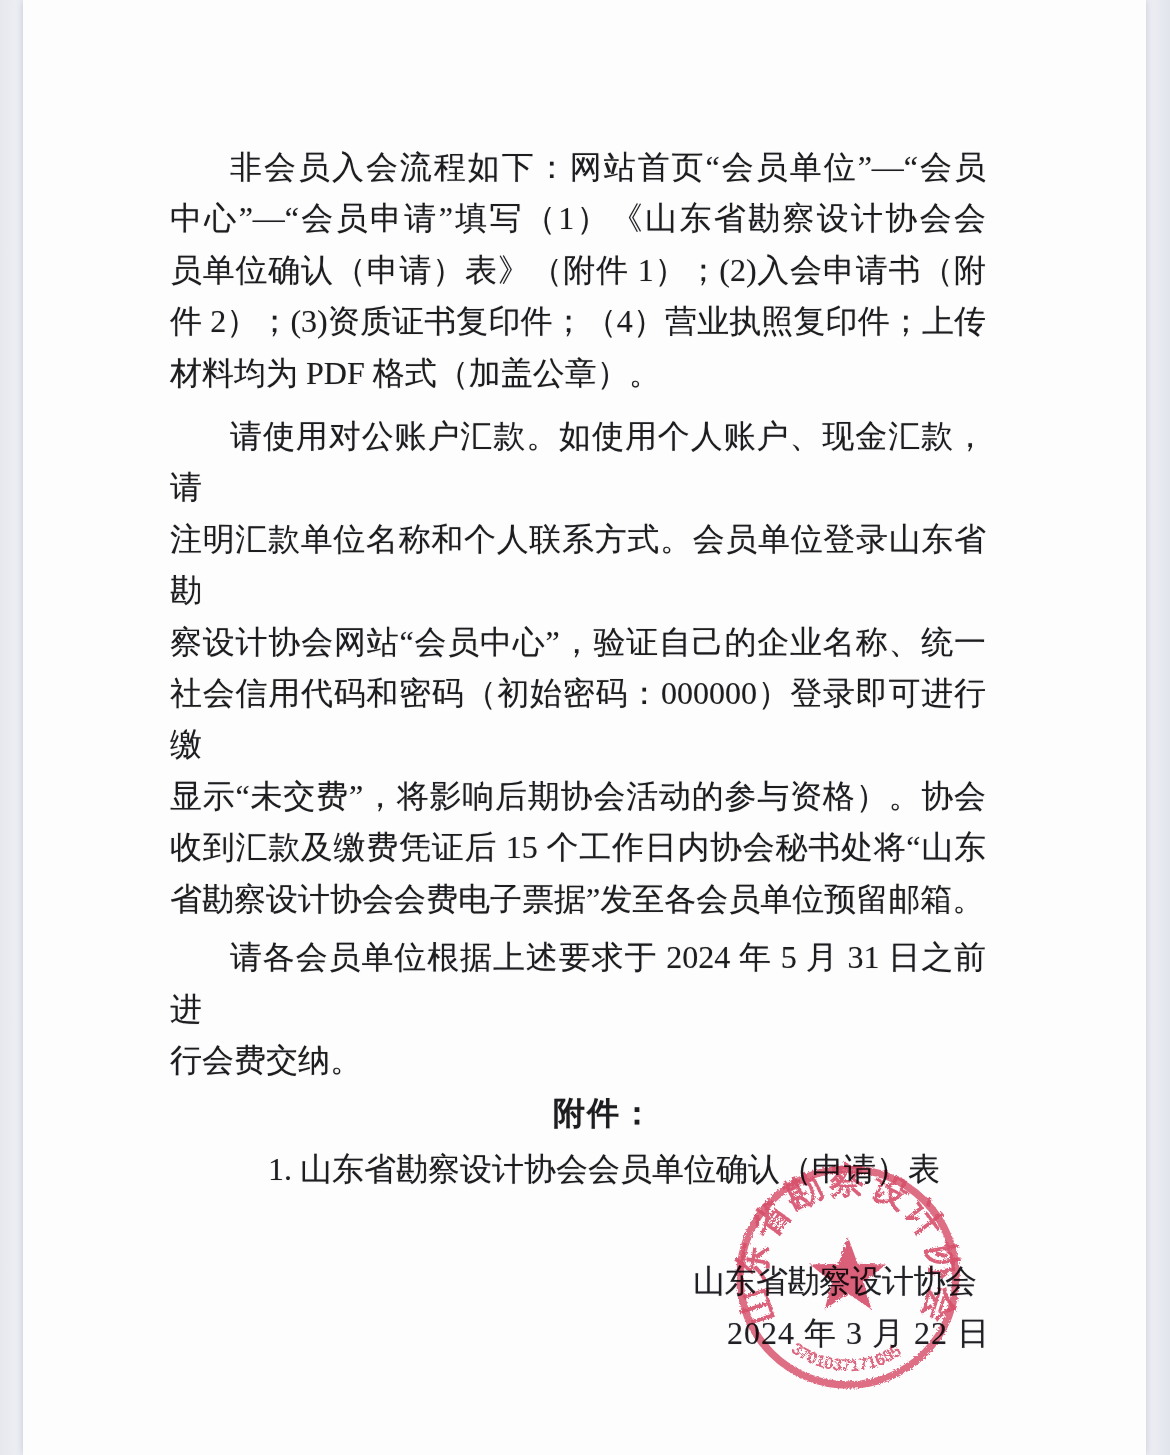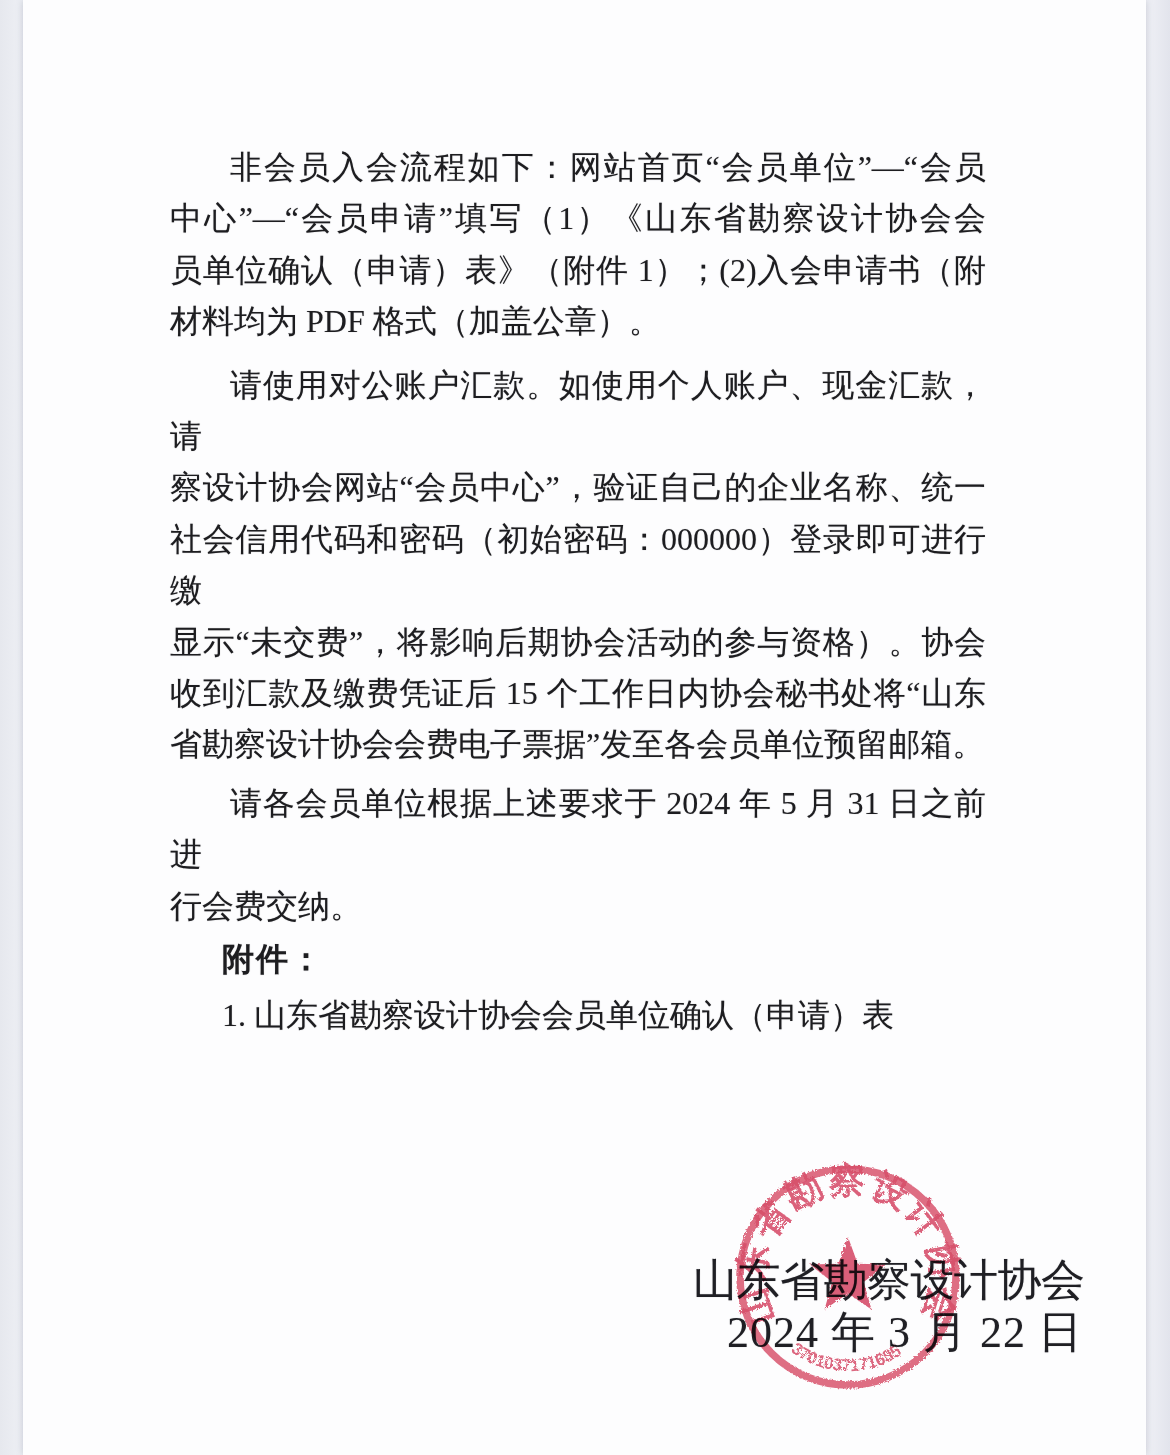--- a/index.html
+++ b/index.html
@@ -15,27 +15,27 @@
     background:#fdfdfe;box-shadow:0 0 7px rgba(40,50,80,.22);
   }
   .text-area{
     position:absolute;left:147px;top:142px;width:816px;
     font-size:32px;line-height:51.4px;color:#1d1d20;
     text-shadow:0 0 1px rgba(45,45,50,.38);
   }
   .line{white-space:normal;}
   .line.just{text-align:justify;text-align-last:justify;}
   .line.ind{text-indent:60px;}
-  .line.ind2{text-indent:52px;}
+  .line.ind2{text-indent:52px;text-align:center;}
   .line.bold{
     font-family:"Liberation Sans","DejaVu Sans",sans-serif;
     font-weight:700;letter-spacing:2px;
   }
   .sig{
-    position:absolute;color:#1f1f24;font-size:44px;line-height:38px;
+    position:absolute;color:#1f1f24;font-size:32px;line-height:38px;
     text-shadow:0 0 1px rgba(45,45,50,.38);white-space:nowrap;z-index:1;
   }
   .sig-org{left:670px;top:1262px;letter-spacing:-0.5px;}
   .sig-date{left:704px;top:1314px;letter-spacing:1px;}
   .seal{
     position:absolute;left:0;top:0;z-index:2;pointer-events:none;
     mix-blend-mode:multiply;opacity:.93;
   }
   .seal-ring{fill:none;stroke:var(--seal-color,#d5405e);stroke-width:7.5;opacity:.82;}
   .seal-star{fill:var(--seal-color,#d5405e);opacity:.9;}
@@ -55,24 +55,26 @@
   <div class="strip strip-left"></div>
   <div class="strip strip-right"></div>
 
   <div class="page">
 
     <div class="text-area">
         <div style="margin-top: 0px;">
           <div class="line just ind">非会员入会流程如下：网站首页“会员单位”—“会员</div>
           <div class="line just">中心”—“会员申请”填写（1）《山东省勘察设计协会会</div>
           <div class="line just">员单位确认（申请）表》（附件 1）；(2)入会申请书（附</div>
+          <div class="line just">件 2）；(3)资质证书复印件；（4）营业执照复印件；上传</div>
           <div class="line">材料均为 PDF 格式（加盖公章）。</div>
         </div>
         <div style="margin-top: 12px;">
           <div class="line just ind">请使用对公账户汇款。如使用个人账户、现金汇款，请</div>
+          <div class="line just">注明汇款单位名称和个人联系方式。会员单位登录山东省勘</div>
           <div class="line just">察设计协会网站“会员中心”，验证自己的企业名称、统一</div>
           <div class="line just">社会信用代码和密码（初始密码：000000）登录即可进行缴</div>
           <div class="line just">显示“未交费”，将影响后期协会活动的参与资格）。协会</div>
           <div class="line just">收到汇款及缴费凭证后 15 个工作日内协会秘书处将“山东</div>
           <div class="line">省勘察设计协会会费电子票据”发至各会员单位预留邮箱。</div>
         </div>
         <div style="margin-top: 7px;">
           <div class="line just ind">请各会员单位根据上述要求于 2024 年 5 月 31 日之前进</div>
           <div class="line">行会费交纳。</div>
         </div>

